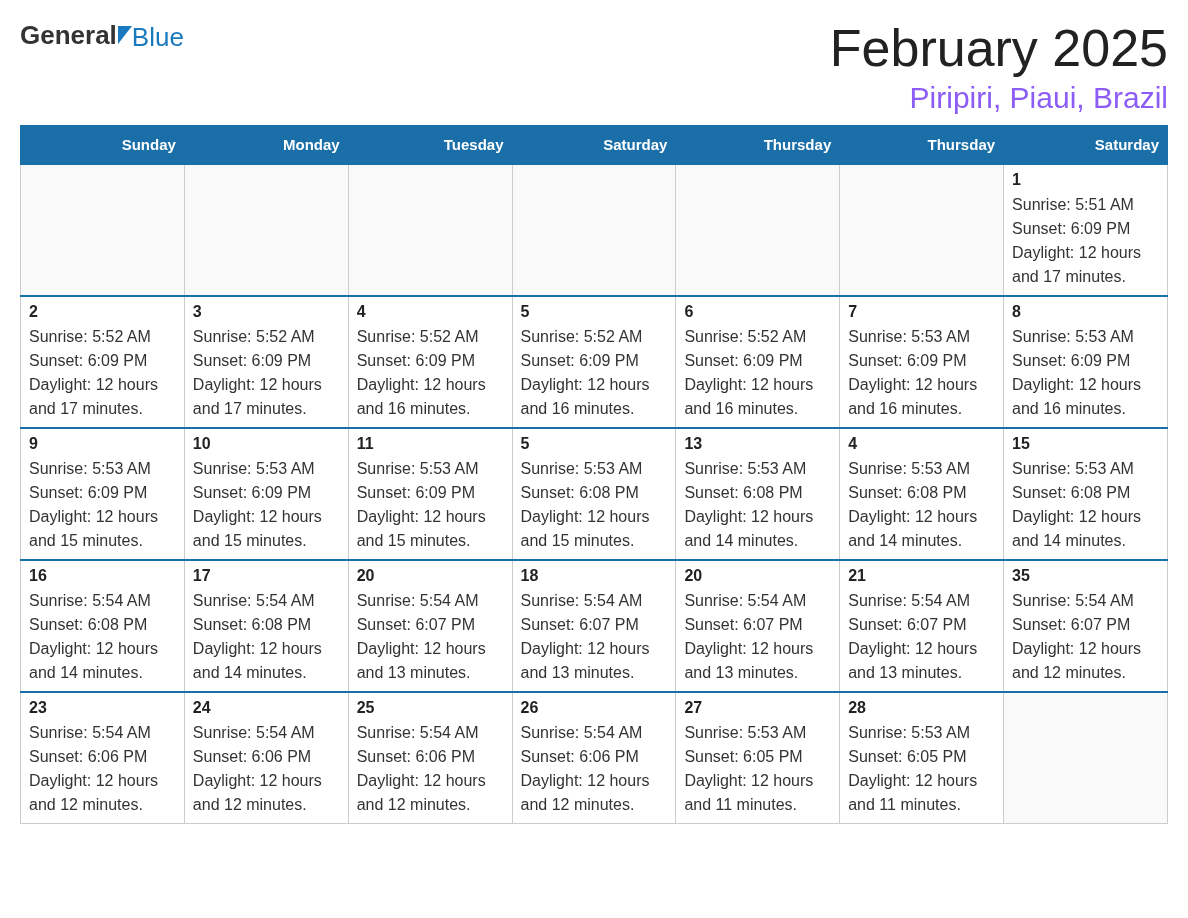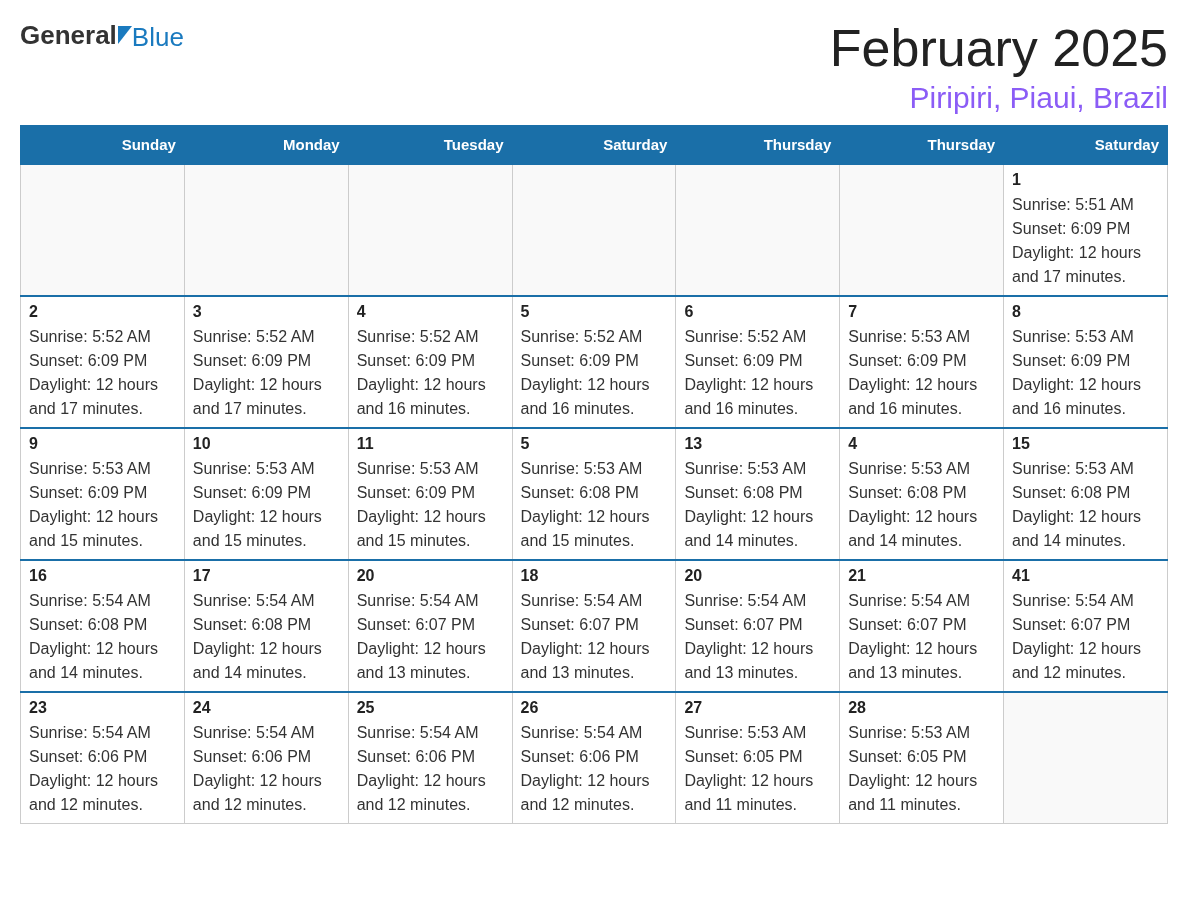--- a/index.html
+++ b/index.html
@@ -222,21 +222,21 @@
         </td>
         <td>
           <span class="day-number">20</span>
           <div class="day-info">Sunrise: 5:54 AM<br>Sunset: 6:07 PM<br>Daylight: 12 hours and 13 minutes.</div>
         </td>
         <td>
           <span class="day-number">21</span>
           <div class="day-info">Sunrise: 5:54 AM<br>Sunset: 6:07 PM<br>Daylight: 12 hours and 13 minutes.</div>
         </td>
         <td>
-          <span class="day-number">41</span>
+          <span class="day-number">35</span>
           <div class="day-info">Sunrise: 5:54 AM<br>Sunset: 6:07 PM<br>Daylight: 12 hours and 12 minutes.</div>
         </td>
       </tr>
       <tr>
         <td>
           <span class="day-number">23</span>
           <div class="day-info">Sunrise: 5:54 AM<br>Sunset: 6:06 PM<br>Daylight: 12 hours and 12 minutes.</div>
         </td>
         <td>
           <span class="day-number">24</span>

